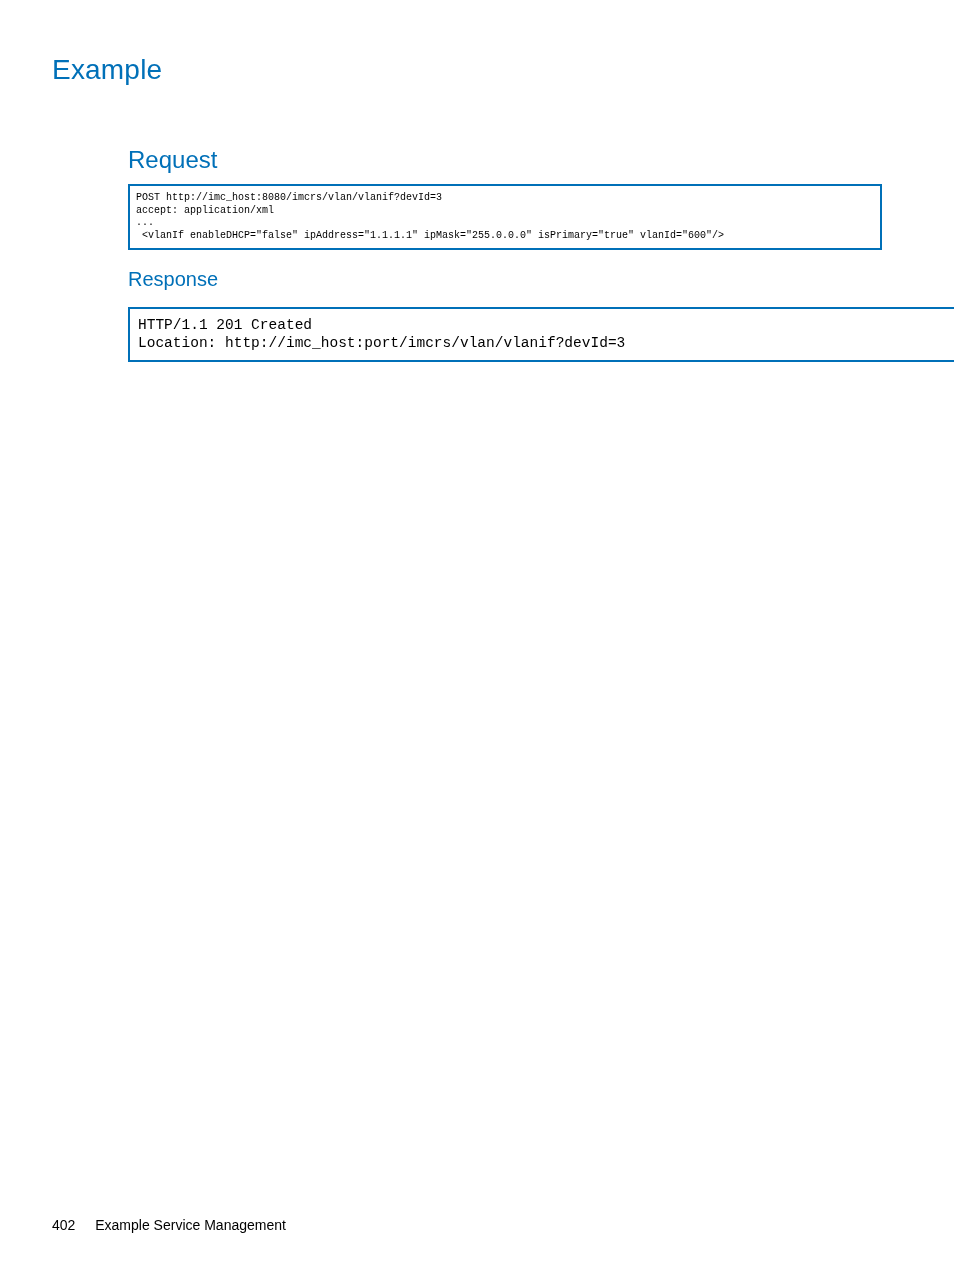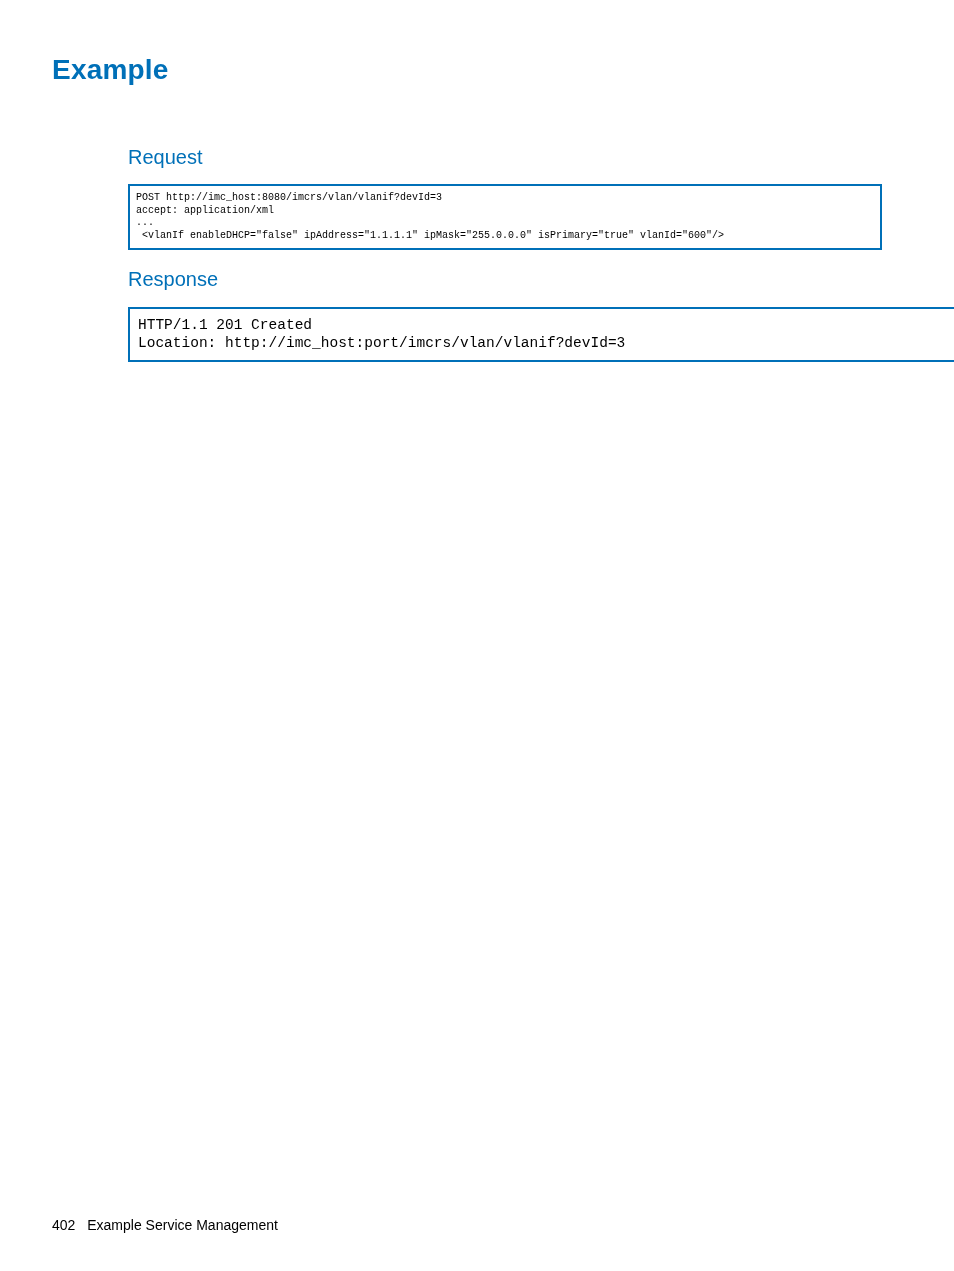--- a/index.html
+++ b/index.html
@@ -17,39 +17,39 @@
     position: relative;
     width: 954px;
     height: 1271px;
     box-sizing: border-box;
   }
   .h1 {
     position: absolute;
     left: 52px;
     top: 54px;
     font-size: 28px;
-    font-weight: 700;
+    font-weight: 400;
     color: #0070b8;
     letter-spacing: 0.2px;
   }
   .intro {
     position: absolute;
     left: 128px;
     top: 91px;
     width: 760px;
     font-size: 17px;
     line-height: 1.35;
     color: #000;
     font-weight: 400;
   }
   .h2a {
     position: absolute;
     left: 128px;
     top: 146px;
-    font-size: 20px;
+    font-size: 24px;
     font-weight: 400;
     color: #0070b8;
     text-align: center;
   }
   .codebox1 {
     position: absolute;
     left: 128px;
     top: 184px;
     width: 754px;
     border: 2px solid #0070b8;
@@ -90,21 +90,21 @@
     color: #000;
   }
   .footer {
     position: absolute;
     left: 52px;
     bottom: 38px;
     font-size: 14px;
     color: #000;
   }
   .footer .pnum {
-    margin-right: 8px;
+    margin-right: 16px;
   }
 </style>
 </head>
 <body>
 
 <div class="page">
 
   <div class="h1">Example</div>
 
 

